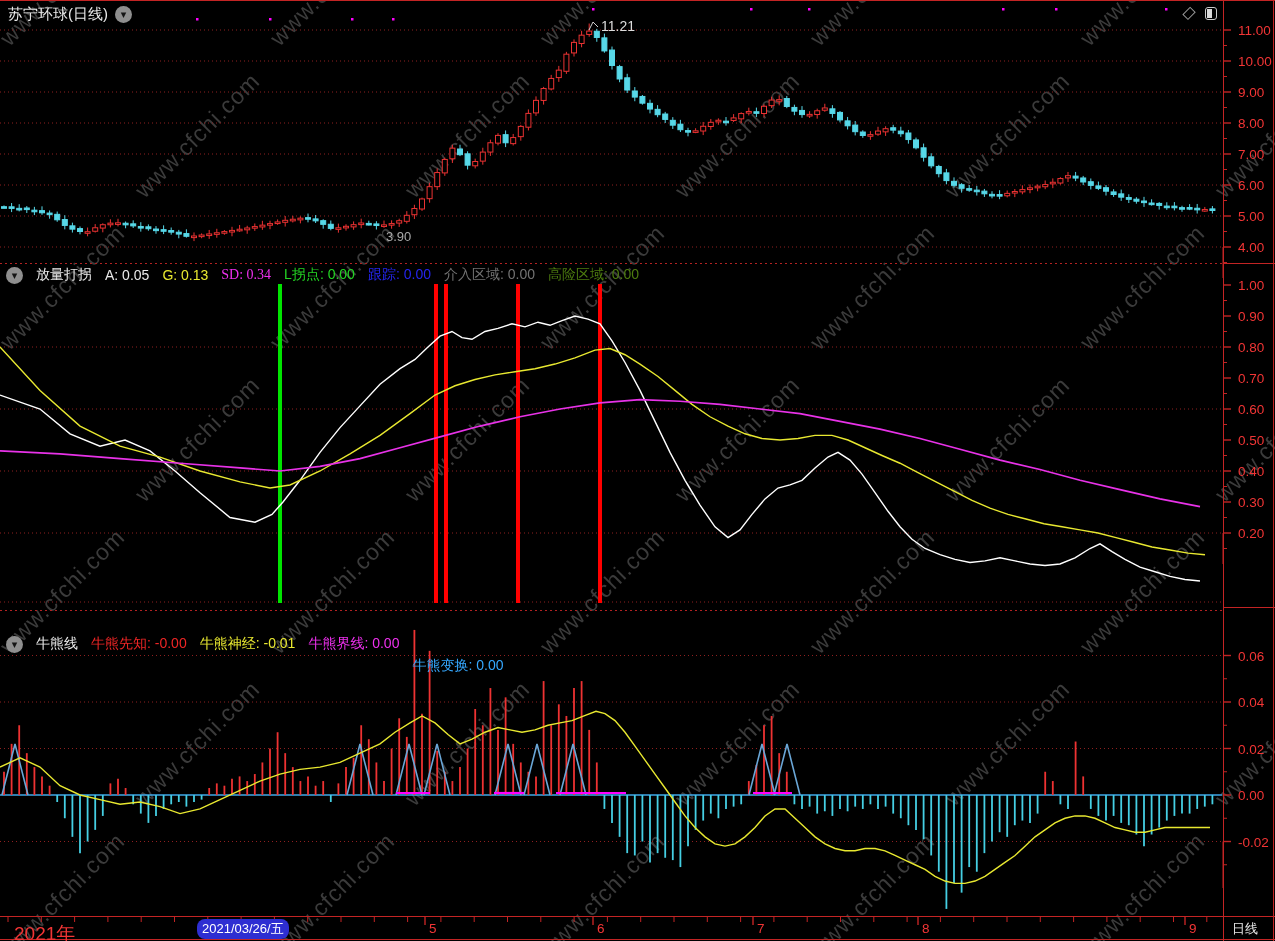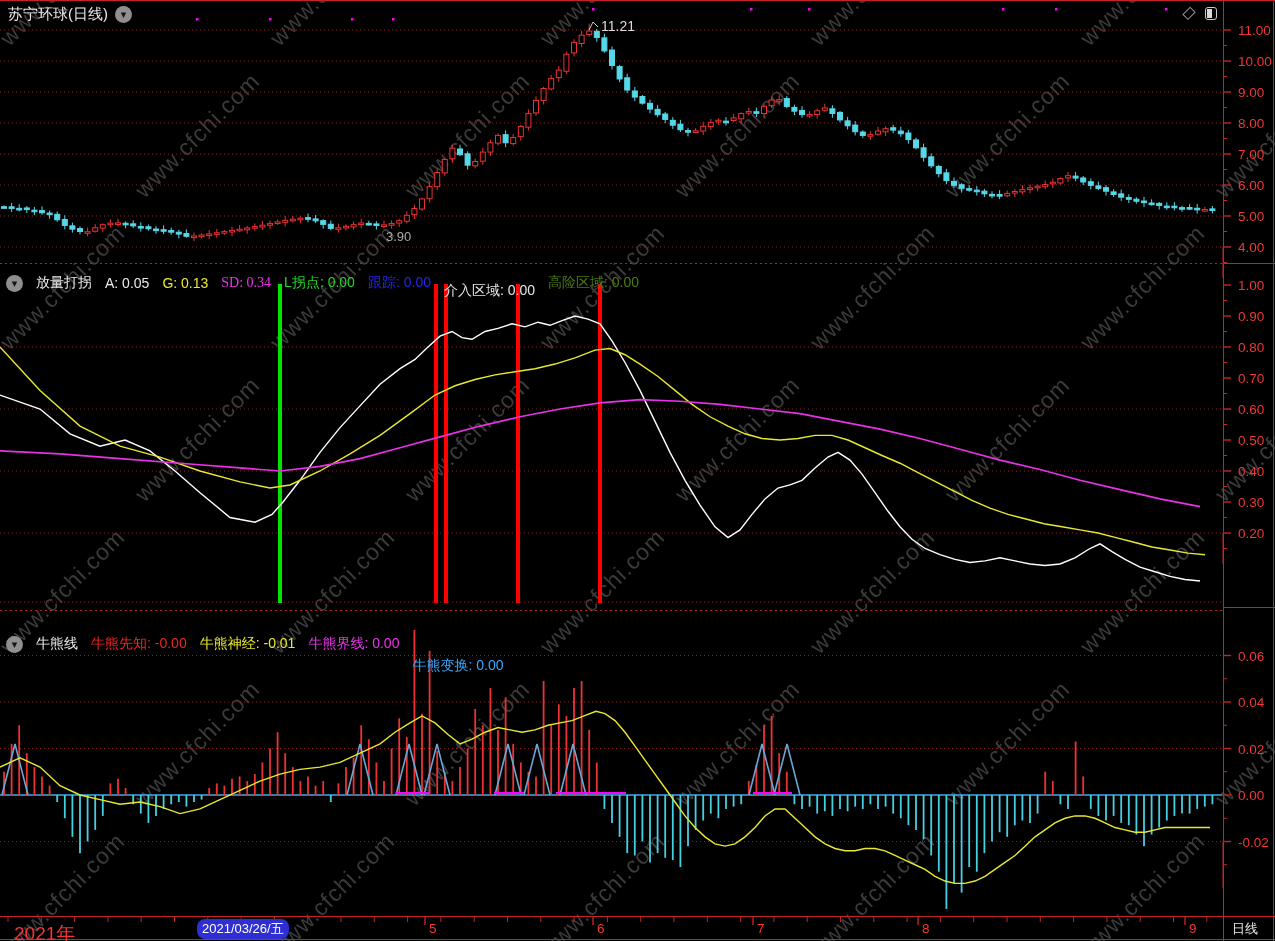--- a/index.html
+++ b/index.html
@@ -761,21 +761,21 @@
   </div>
 
   <div class="ov hdr" style="left:6px;top:266px;" id="hdr1">
     <span class="cicon">▾</span>
     <span class="nm">放量打拐</span>
   <span style="color: rgb(233, 233, 233);">A: 0.05</span>
       <span style="color: rgb(232, 232, 48);">G: 0.13</span>
       <span style="color: rgb(238, 48, 238); font-family: Liberation Serif, serif;">SD: 0.34</span>
       <span style="color: rgb(35, 213, 35);">L拐点: 0.00</span>
       <span style="color: rgb(37, 37, 238);">跟踪: 0.00</span>
-      <span style="color: #e5e5e5; margin-top: 16px;">介入区域: 0.00</span>
+      <span style="color: #737373;">介入区域: 0.00</span>
       <span style="color: #4d7c0f;">高险区域: 0.00</span>
     </div>
 
   <div class="ov hdr" style="left:6px;top:613px;" id="hdr2">
     <span class="cicon">▾</span>
     <span class="nm">牛熊线</span>
   <span style="color: rgb(238, 37, 37);">牛熊先知: -0.00</span>
       <span style="color: rgb(232, 232, 48);">牛熊神经: -0.01</span>
       <span style="color: rgb(238, 48, 238);">牛熊界线: 0.00</span>
       <span style="color: rgb(53, 168, 255); margin-top: 44px;">牛熊变换: 0.00</span>

